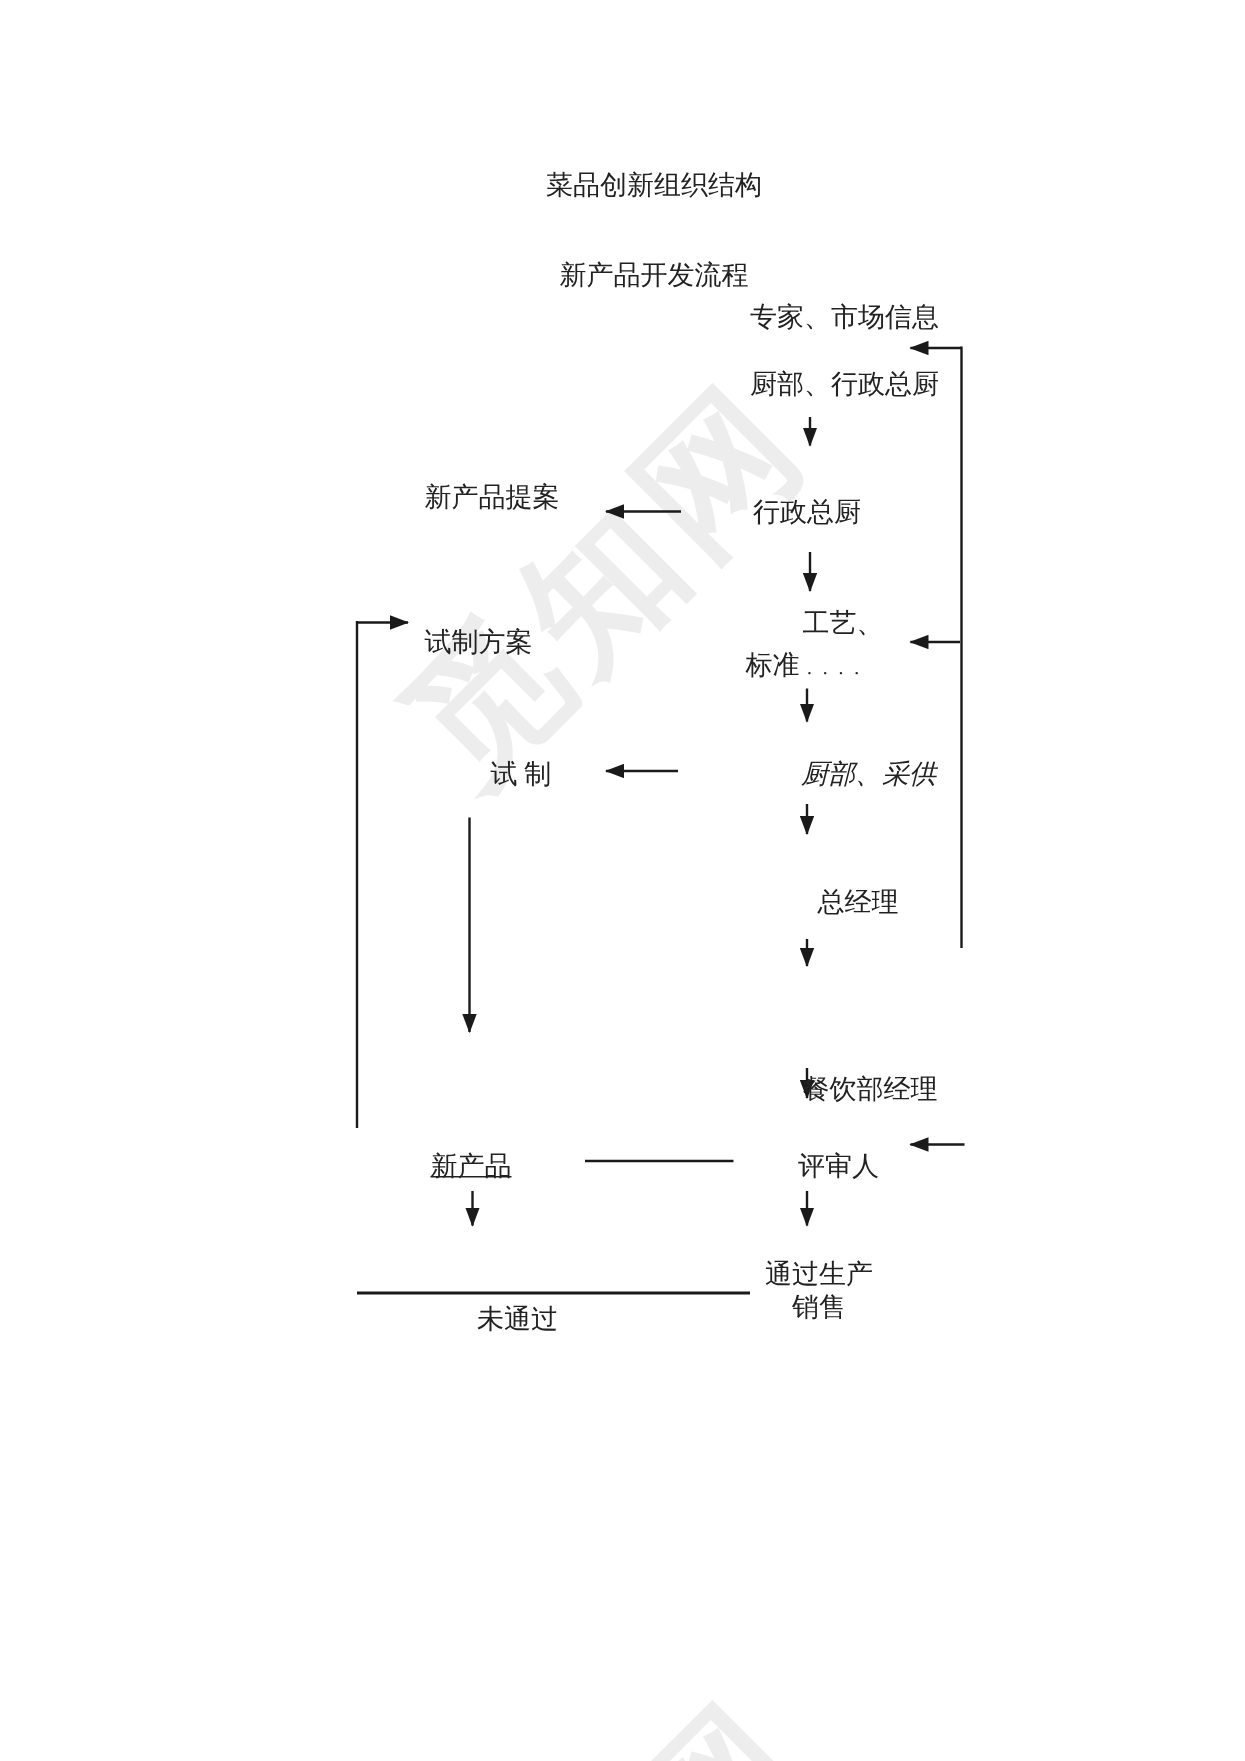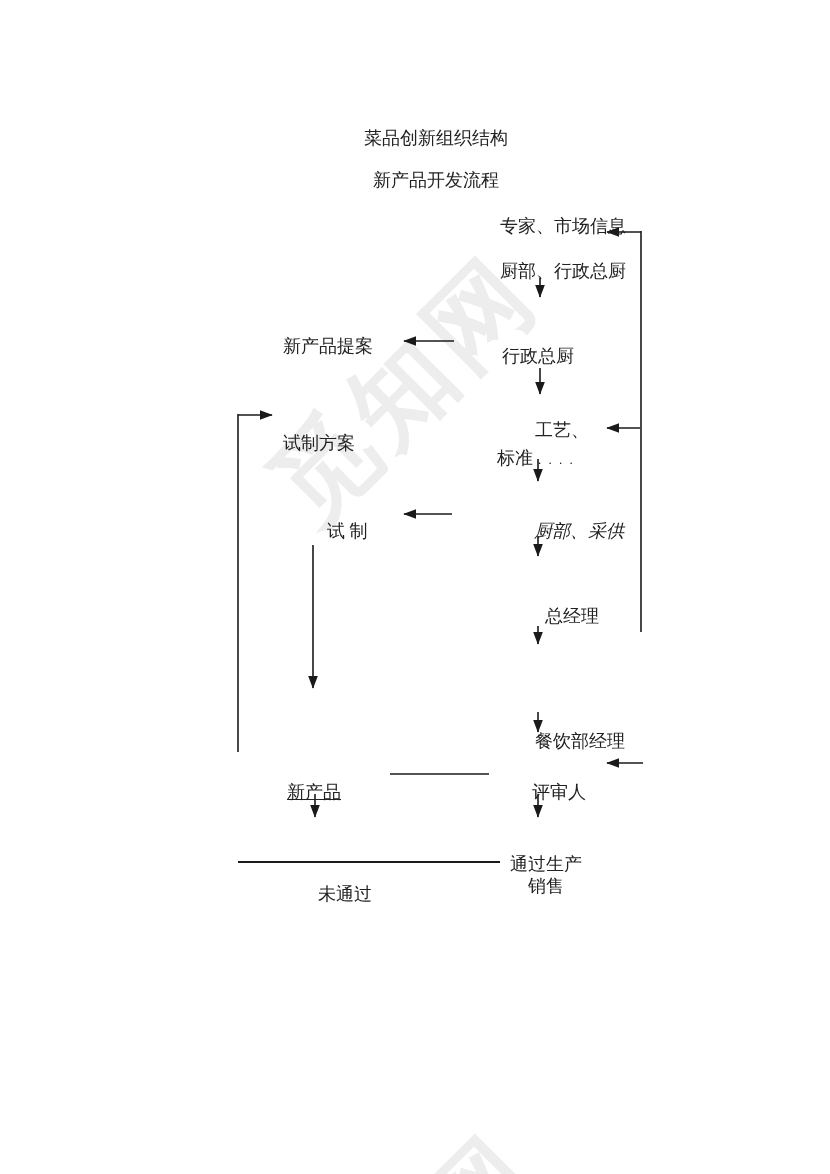--- a/index.html
+++ b/index.html
@@ -17,21 +17,20 @@
     overflow: hidden;
     font-family: "Liberation Serif", "DejaVu Serif", serif;
   }
   .lbl {
     position: absolute;
     font-size: 18px;
     line-height: 22px;
     color: var(--color-text);
     white-space: pre;
     z-index: 3;
-    margin-top: 15px;
   }
   .dots {
     font-size: 13px;
     letter-spacing: 2px;
     line-height: 13px;
   }
   #diagram-lines {
     position: absolute;
     left: 0; top: 0;
     z-index: 2;
@@ -57,21 +56,21 @@
     color: var(--color-watermark);
     white-space: nowrap;
     z-index: 1;
     user-select: none;
   }
   #watermark-main { left: 245px; top: 325px; }
   #watermark-bottom { left: 245px; top: 1203px; }
 
   
   #n-title        { left: 364px; top: 112px; }
-  #n-subtitle     { left: 373px; top: 154px; }
+  #n-subtitle     { left: 373px; top: 172px; }
   #n-expert       { left: 500px; top: 200px; }
   #n-frontdesk    { left: 500px; top: 245px; }
   #n-proposal     { left: 283px; top: 320px; }
   #n-chef         { left: 502px; top: 330px; }
   #n-craft-1      { left: 535px; top: 404px; }
   #n-craft-2      { left: 497px; top: 432px; }
   #n-craft-dots   { left: 538px; top: 438px; }
   #n-trial-plan   { left: 283px; top: 417px; }
   #n-trial        { left: 327px; top: 505px; }
   #n-purchasing   { left: 534px; top: 505px; font-style: italic; }

